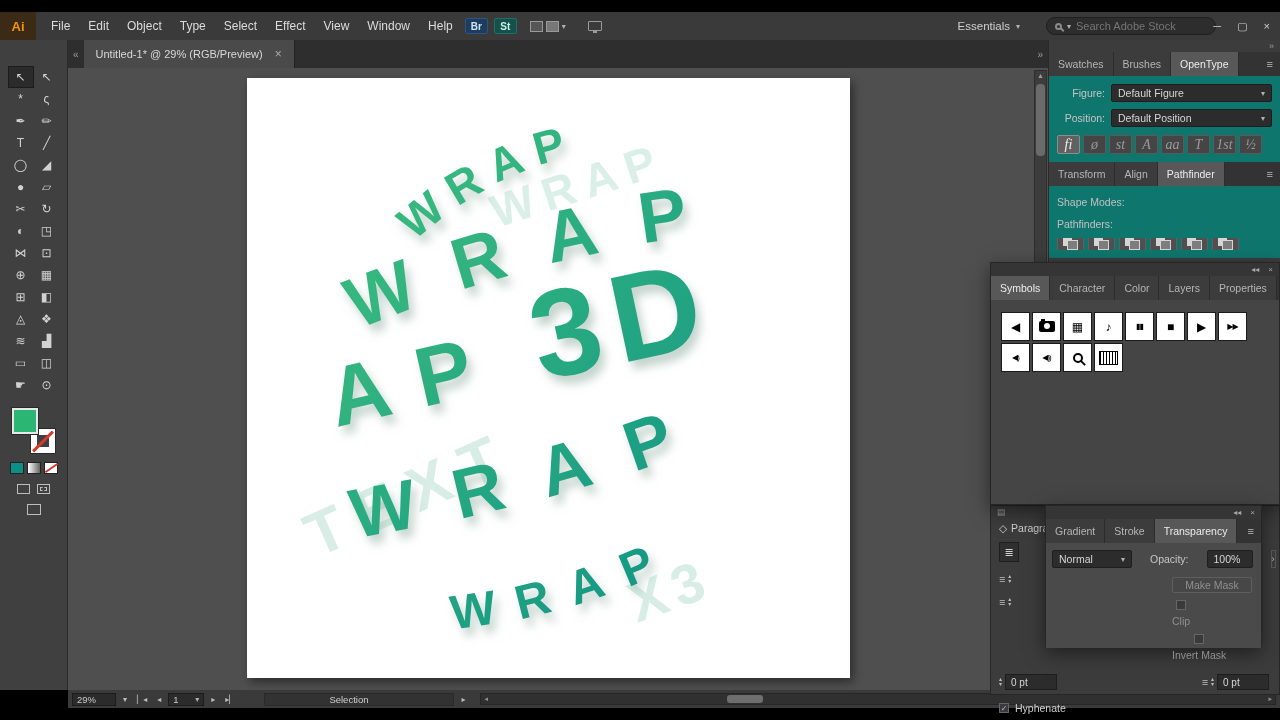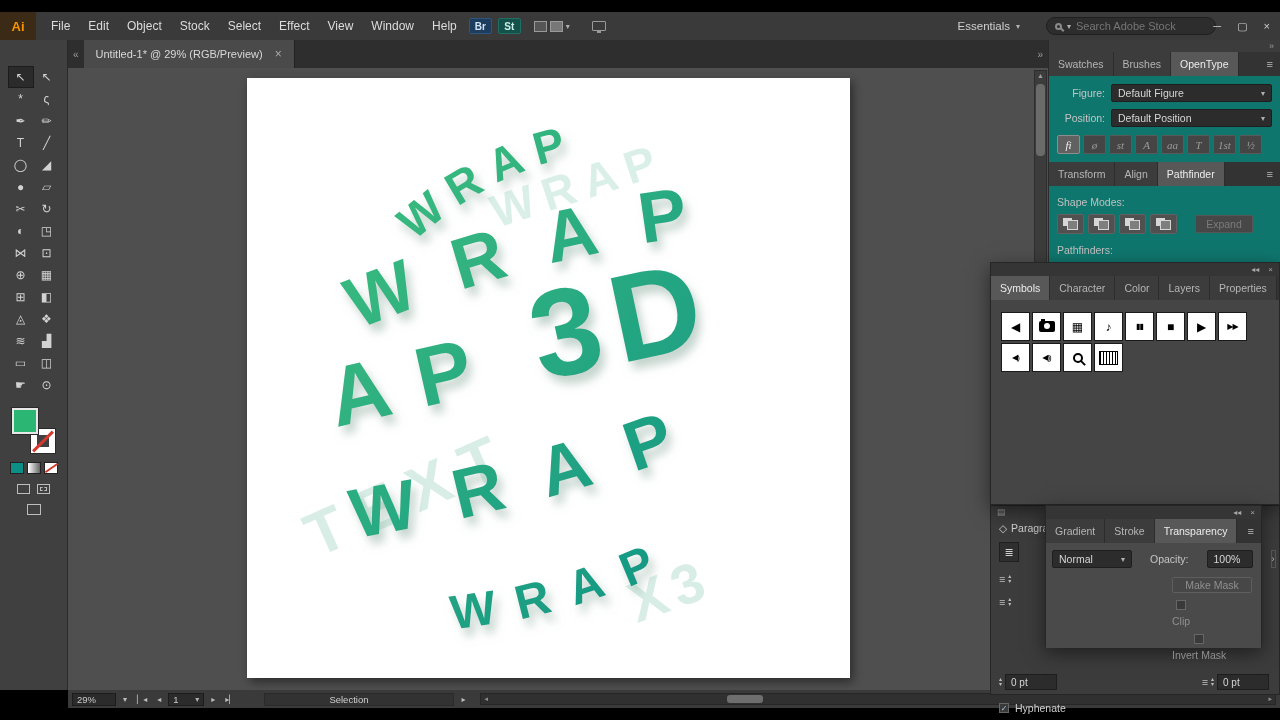--- a/index.html
+++ b/index.html
@@ -67,21 +67,21 @@
   .ptabs { display:flex; align-items:stretch; height:24px; background:#333; }
   .ptab { padding:0 9px; display:flex; align-items:center; color:#b5b5b5; font-size:10.5px; background:#3c3c3c; border-right:1px solid #2c2c2c; white-space:nowrap; }
   .ptab.active { background:#585858; color:#ececec; }
   .pmenu { margin-left:auto; padding:0 7px; display:flex; align-items:center; color:#bbb; font-size:11px; }
   .pbody { background:#0f766e; padding:8px; font-size:10.5px; }
   .frow { display:flex; align-items:center; margin-bottom:7px; }
   .flabel { width:48px; text-align:right; margin-right:6px; color:#c4c4c4; }
   .dropdown { flex:1; height:18px; background:#2c2c2c; border:1px solid #1e1e1e; border-radius:2px; display:flex; align-items:center; padding:0 6px; color:#d6d6d6; gap:4px; }
   .dropdown .caret { margin-left:auto; }
   .otrow { display:flex; gap:3px; margin-top:8px; }
-  .otbtn { width:23px; height:19px; background:#454545; border:1px solid #5a5a5a; border-radius:2px; color:#9a9a9a; font-family:"Liberation Serif",serif; font-style:italic; font-size:11px; display:flex; align-items:center; justify-content:center; }
+  .otbtn { width:23px; height:19px; background:#454545; border:1px solid #5a5a5a; border-radius:2px; color:#9a9a9a; font-family:"Liberation Serif",serif; font-style:italic; font-size:14px; display:flex; align-items:center; justify-content:center; }
   .otbtn.active { background:#616161; color:#f0f0f0; border-color:#8d8d8d; }
   .sm-label { color:#c0c0c0; margin:2px 0 6px; }
   .pfrow { display:flex; gap:4px; align-items:center; }
   .pfrow.clipped { height:12px; overflow:hidden; margin-top:8px; }
   .pfbtn { width:27px; height:20px; background:#505050; border:1px solid #616161; border-radius:2px; display:flex; align-items:center; justify-content:center; flex:none; }
   .pf-ic { position:relative; width:15px; height:12px; }
   .pf-ic::before { content:""; position:absolute; left:0; top:0; width:9px; height:8px; background:#d6d6d6; }
   .pf-ic::after { content:""; position:absolute; right:0; bottom:0; width:9px; height:8px; border:1px solid #d6d6d6; background:#7e7e7e; }
   .expand { margin-left:14px; width:58px; height:18px; background:#474747; border:1px solid #565656; border-radius:2px; color:#7b7b7b; display:flex; align-items:center; justify-content:center; }
 
@@ -138,21 +138,21 @@
 </head>
 <body>
 
 <div class="root">
 
   <div class="menubar">
     <div class="ai-logo">Ai</div>
     <span class="menu-item">File</span>
     <span class="menu-item">Edit</span>
     <span class="menu-item">Object</span>
-    <span class="menu-item">Stock</span>
+    <span class="menu-item">Type</span>
     <span class="menu-item">Select</span>
     <span class="menu-item">Effect</span>
     <span class="menu-item">View</span>
     <span class="menu-item">Window</span>
     <span class="menu-item">Help</span>
     <span class="badge br">Br</span>
     <span class="badge st">St</span>
     <span class="layout-ic">
       <span class="sq"></span>
         <span class="sq b"></span>
@@ -366,35 +366,20 @@
       </div>
     </div>
     <div class="ptabs">
       <div class="ptab">Transform</div>
       <div class="ptab">Align</div>
       <div class="ptab active">Pathfinder</div>
       <div class="pmenu">≡</div>
     </div>
     <div class="pbody">
       <div class="sm-label">Shape Modes:</div>
-      <div class="pfrow">
-        <div class="pfbtn">
-            <span class="pf-ic"></span>
-          </div>
-        <div class="pfbtn">
-            <span class="pf-ic"></span>
-          </div>
-        <div class="pfbtn">
-            <span class="pf-ic"></span>
-          </div>
-        <div class="pfbtn">
-            <span class="pf-ic"></span>
-          </div>
-        <div class="expand">Expand</div>
-      </div>
       <div class="sm-label" style="margin-top:10px">Pathfinders:</div>
       <div class="pfrow clipped">
         <div class="pfbtn">
             <span class="pf-ic"></span>
           </div>
         <div class="pfbtn">
             <span class="pf-ic"></span>
           </div>
         <div class="pfbtn">
             <span class="pf-ic"></span>

